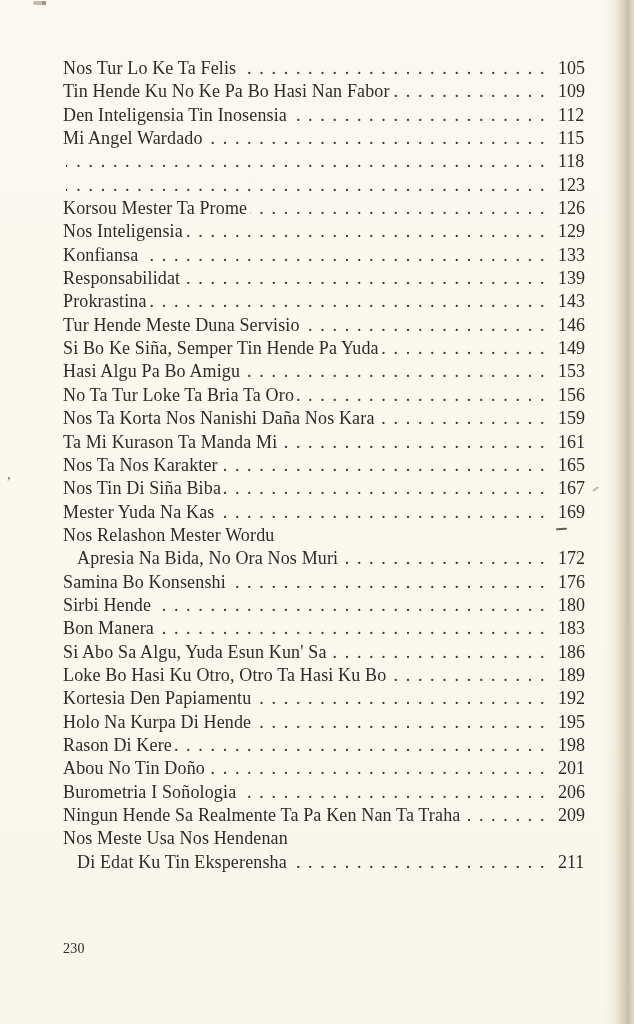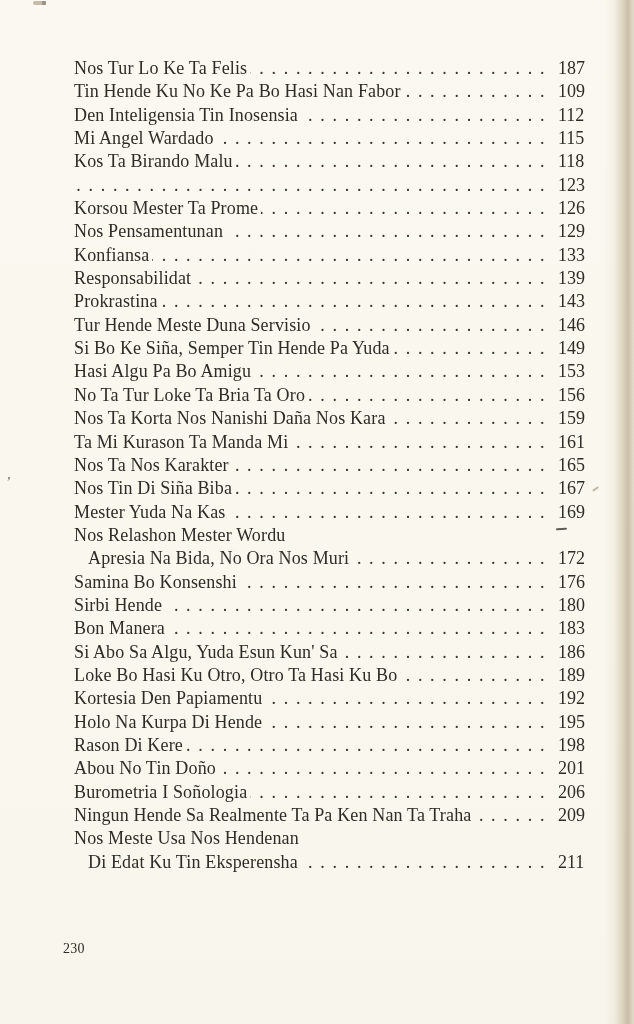--- a/index.html
+++ b/index.html
@@ -31,21 +31,20 @@
     position: absolute;
     left: 63px; top: 58px;
     width: 523px;            
     font-size: 18px;
   }
   .toc-row {
     display: flex;
     align-items: baseline;
     height: 23.35px;
     white-space: nowrap;
-    margin-left: 11px;
   }
   .toc-row.indent .toc-title { padding-left: 14px; }
   .toc-title { flex: 0 0 auto; letter-spacing: 0.15px; }
   .toc-leader {
     flex: 1 1 auto;
     overflow: hidden;
     white-space: nowrap;
     direction: rtl;           
     margin: 0 12px 0 3px;
     color: #3b372f;
@@ -90,53 +89,52 @@
 <body>
 
 <div class="page">
 
   <div class="speck-top"></div>
 
   <div class="toc">
       <div class="toc-row">
         <span class="toc-title">Nos Tur Lo Ke Ta Felis</span>
         <span class="toc-leader"></span>
-        <span class="toc-page">187</span>
+        <span class="toc-page">105</span>
       </div>
       <div class="toc-row">
         <span class="toc-title">Tin Hende Ku No Ke Pa Bo Hasi Nan Fabor</span>
         <span class="toc-leader"></span>
         <span class="toc-page">109</span>
       </div>
       <div class="toc-row">
         <span class="toc-title">Den Inteligensia Tin Inosensia</span>
         <span class="toc-leader"></span>
         <span class="toc-page">112</span>
       </div>
       <div class="toc-row">
         <span class="toc-title">Mi Angel Wardado</span>
         <span class="toc-leader"></span>
         <span class="toc-page">115</span>
       </div>
       <div class="toc-row">
-        <span class="toc-title">Kos Ta Birando Malu</span>
         <span class="toc-leader"></span>
         <span class="toc-page">118</span>
       </div>
       <div class="toc-row">
         <span class="toc-leader"></span>
         <span class="toc-page">123</span>
       </div>
       <div class="toc-row">
         <span class="toc-title">Korsou Mester Ta Prome</span>
         <span class="toc-leader"></span>
         <span class="toc-page">126</span>
       </div>
       <div class="toc-row">
-        <span class="toc-title">Nos Pensamentunan</span>
+        <span class="toc-title">Nos Inteligensia</span>
         <span class="toc-leader"></span>
         <span class="toc-page">129</span>
       </div>
       <div class="toc-row">
         <span class="toc-title">Konfiansa</span>
         <span class="toc-leader"></span>
         <span class="toc-page">133</span>
       </div>
       <div class="toc-row">
         <span class="toc-title">Responsabilidat</span>

